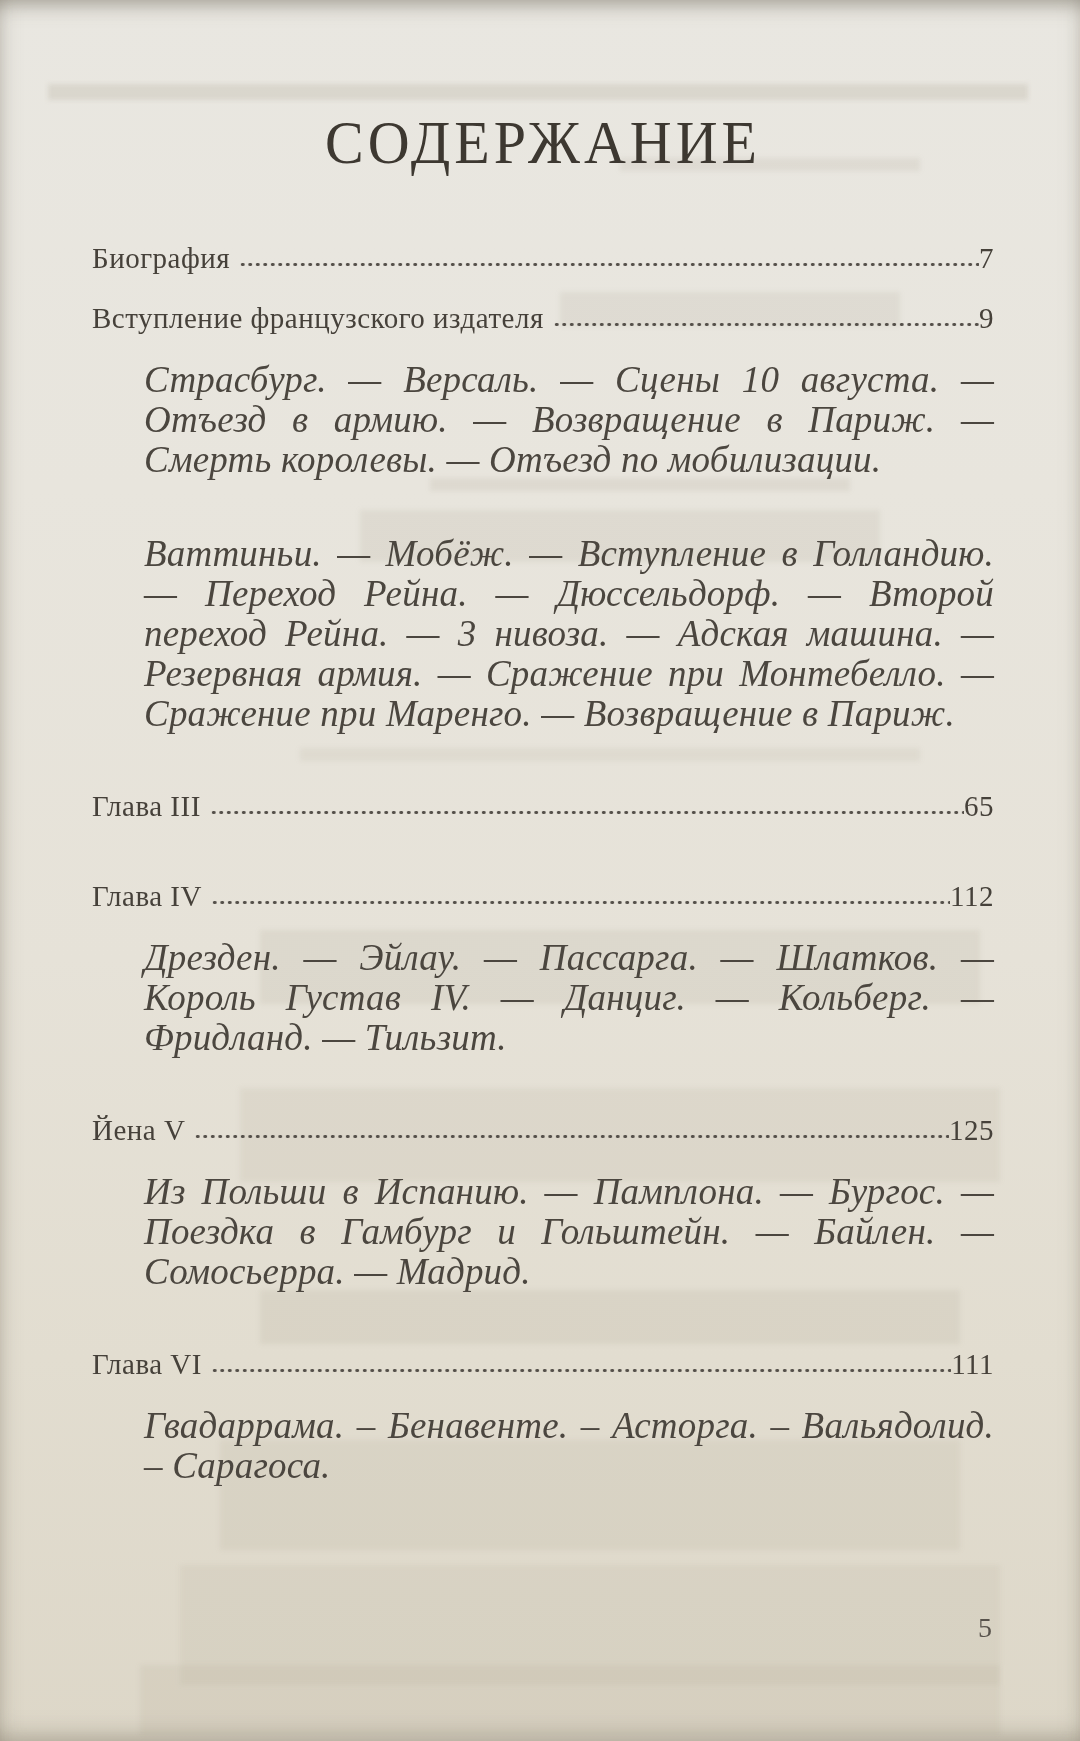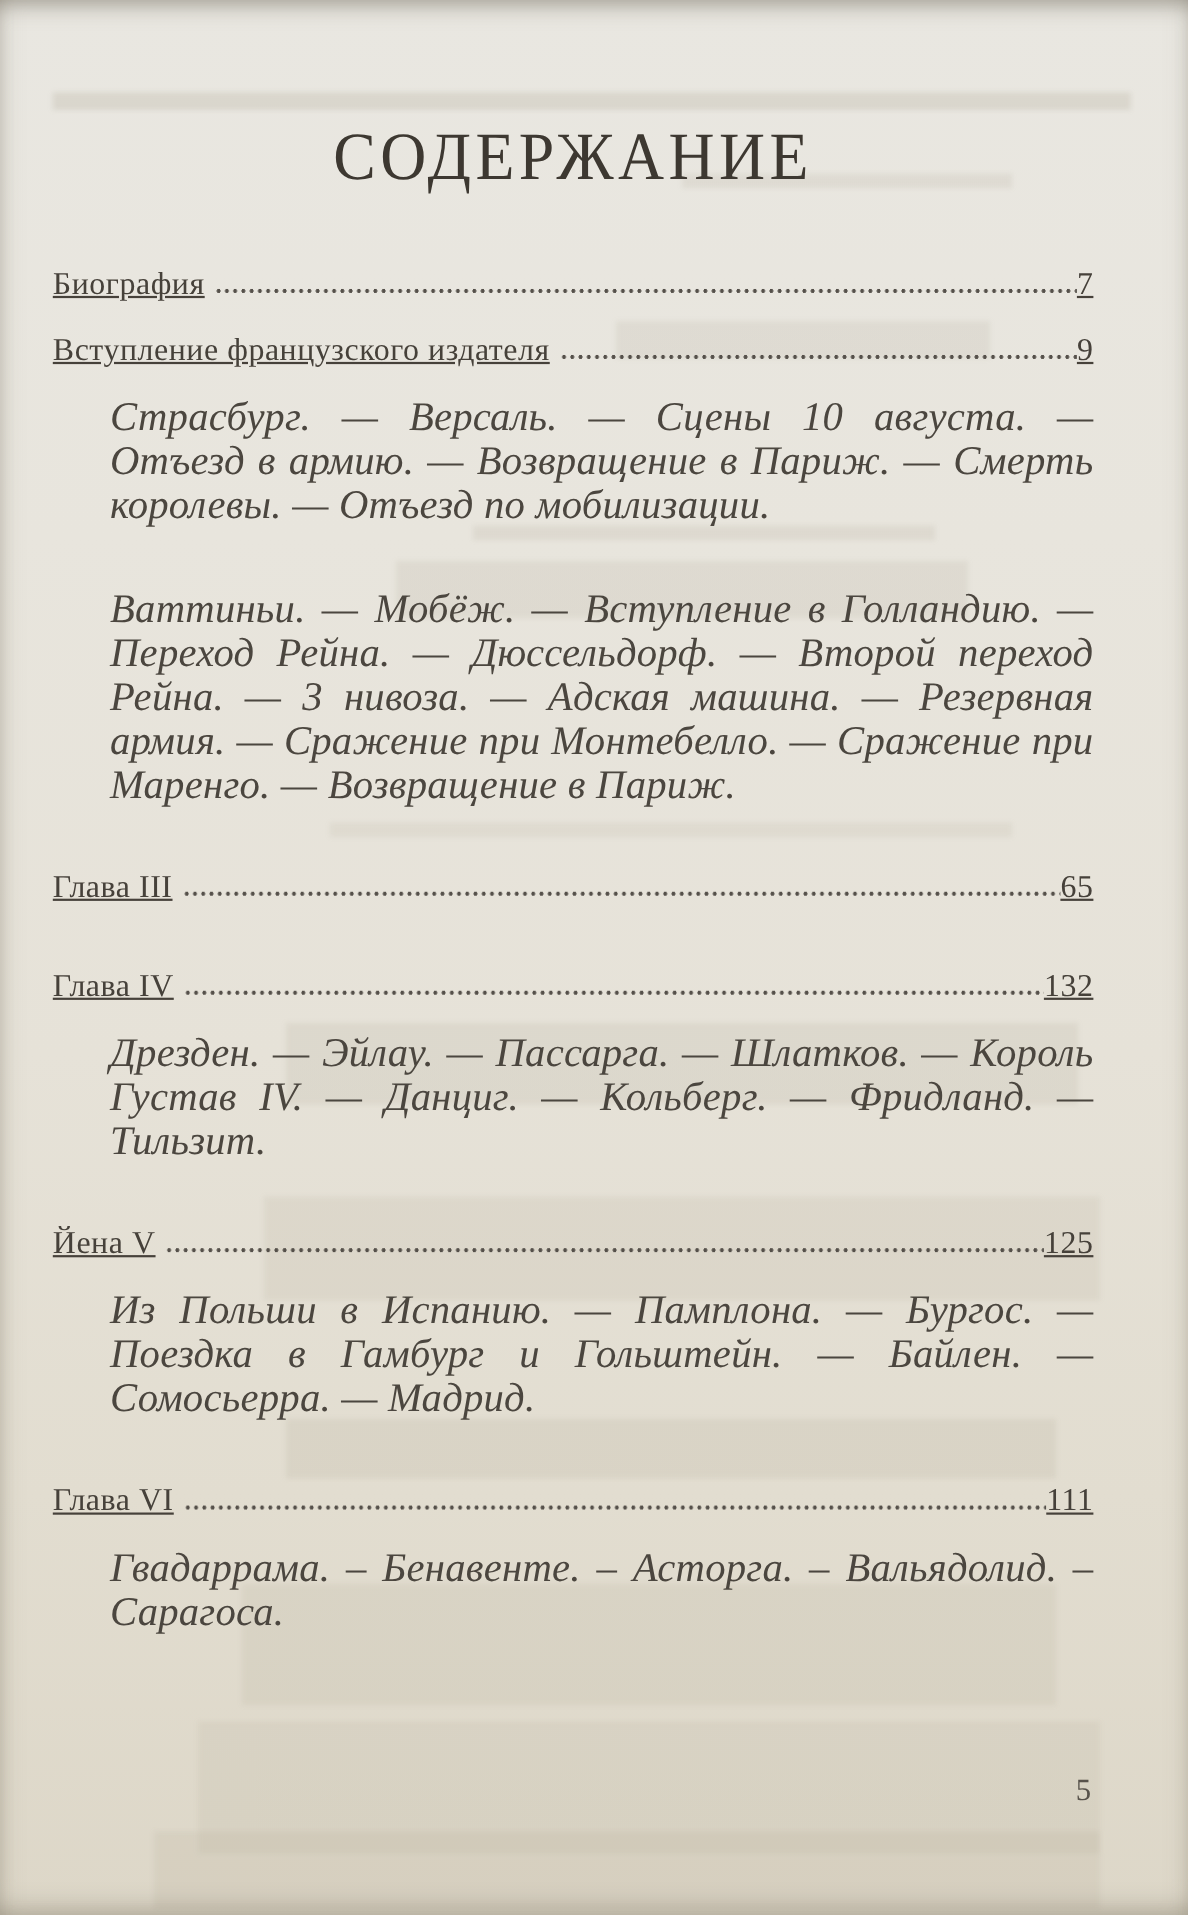--- a/index.html
+++ b/index.html
@@ -74,41 +74,41 @@
       260px 1290px,
       220px 1440px,
       180px 1565px,
       140px 1665px;
   }
 
   .page-content {
     position: relative;
     z-index: 3;
     padding: 112px 86px 0 48px; 
+    margin-left: 44px;
   }
 
   .toc-title {
     text-align: center;
     font-size: 58px;
     line-height: 62px;
     font-weight: 400;
     letter-spacing: 4px;
     color: #3d3831;
     margin: 0 0 66px 0;
     transform: scaleY(1.06);
   }
 
   .toc-row {
     display: flex;
     align-items: baseline;
     font-size: 29px;
     line-height: 36px;
     color: #46413a;
     margin-bottom: 24px;
-    text-decoration: underline;
   }
   .toc-label {
     white-space: nowrap;
     letter-spacing: .5px;
   }
   .dot-leader {
     flex: 1;
     height: 9px;
     align-self: flex-end;
     margin: 0 0 7px 9px;
@@ -179,21 +179,21 @@
       <span class="toc-label">Глава III</span>
       <span class="dot-leader"></span>
       <span class="toc-page">65</span>
     </div>
   </div>
 
   <div class="chapter-block spaced">
     <div class="toc-row">
       <span class="toc-label">Глава IV</span>
       <span class="dot-leader"></span>
-      <span class="toc-page">132</span>
+      <span class="toc-page">112</span>
     </div>
     <p class="chapter-desc">Дрезден. — Эйлау. — Пассарга. — Шлатков. — Король Густав IV. — Данциг. — Кольберг. — Фридланд. — Тильзит.</p>
   </div>
 
   <div class="chapter-block spaced">
     <div class="toc-row">
       <span class="toc-label">Йена V</span>
       <span class="dot-leader"></span>
       <span class="toc-page">125</span>
     </div>

